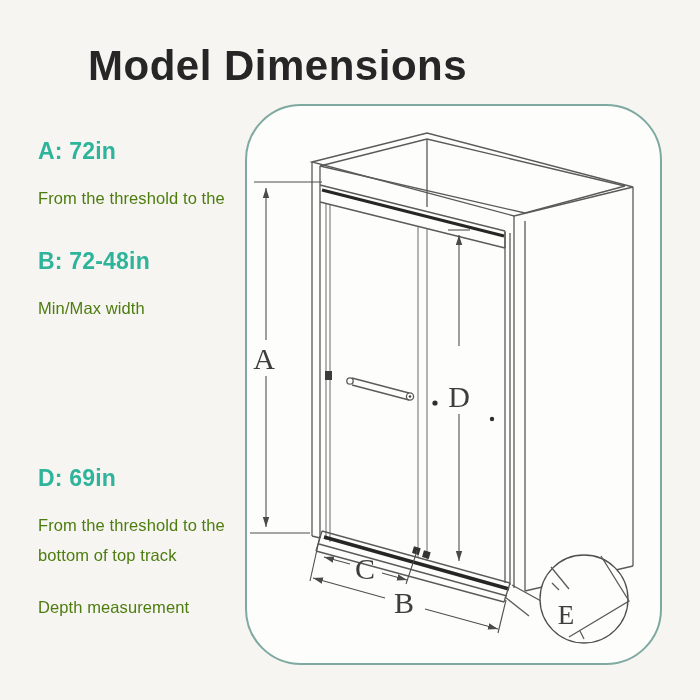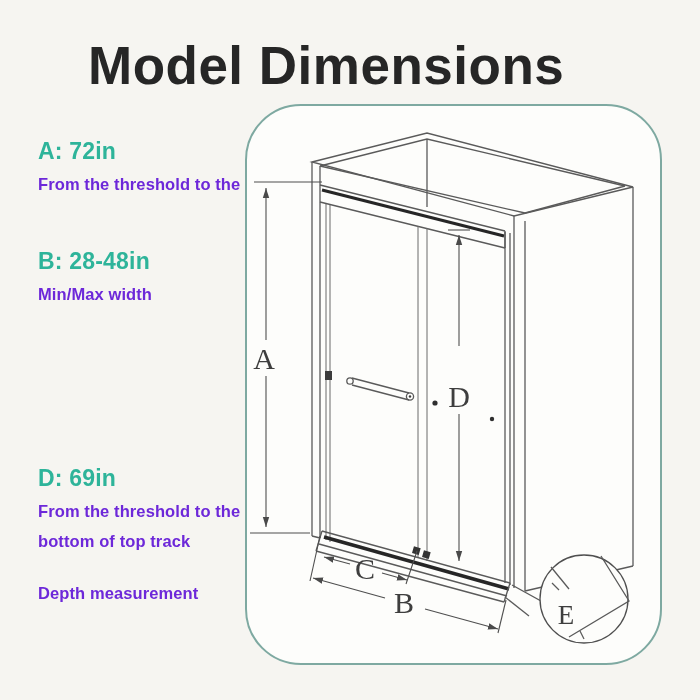--- a/index.html
+++ b/index.html
@@ -4,30 +4,30 @@
 <style>
   html,body{margin:0;padding:0;background:#f6f5f1;}
   #stage{
     position:relative;width:700px;height:700px;overflow:hidden;
     background:#f6f5f1;
     font-family:"Liberation Sans",sans-serif;
     color:#3f3f3f;
   }
   .page-title{
     position:absolute;left:88px;top:42px;
-    font-size:53px;line-height:48px;font-weight:800;
+    font-size:42px;line-height:48px;font-weight:800;
     letter-spacing:.5px;color:#262626;
   }
   .spec{position:absolute;left:38px;width:216px;}
   .spec .lab{
     font-size:23px;font-weight:700;color:#2eb49a;
     letter-spacing:.2px;line-height:26px;
   }
   .spec .desc{
-    margin-top:5px;font-size:16.5px;font-weight:700;color:#6d28d9;
+    margin-top:19px;font-size:16.5px;font-weight:400;color:#4d7c0f;
     line-height:30px;letter-spacing:.1px;
   }
   #spec-a{top:138px}
   #spec-b{top:248px}
   #spec-c{top:355px}
   #spec-d{top:465px}
   #spec-e{top:573px}
   .diagram-card{
     position:absolute;left:245px;top:104px;width:413px;height:557px;
     background:#fdfdfb;border:2px solid #7ea9a1;border-radius:56px;
@@ -54,21 +54,21 @@
   <div class="page-title">Model Dimensions</div>
 
   <div class="spec" id="spec-a">
     <div class="lab">A: 72in</div>
     <div class="desc">
       <div>From the threshold to the</div>
     </div>
   </div>
 
   <div class="spec" id="spec-b">
-    <div class="lab">B: 28-48in</div>
+    <div class="lab">B: 72-48in</div>
     <div class="desc">
       <div>Min/Max width</div>
     </div>
   </div>
 
   <div class="spec" id="spec-c">
   </div>
 
   <div class="spec" id="spec-d">
     <div class="lab">D: 69in</div>

